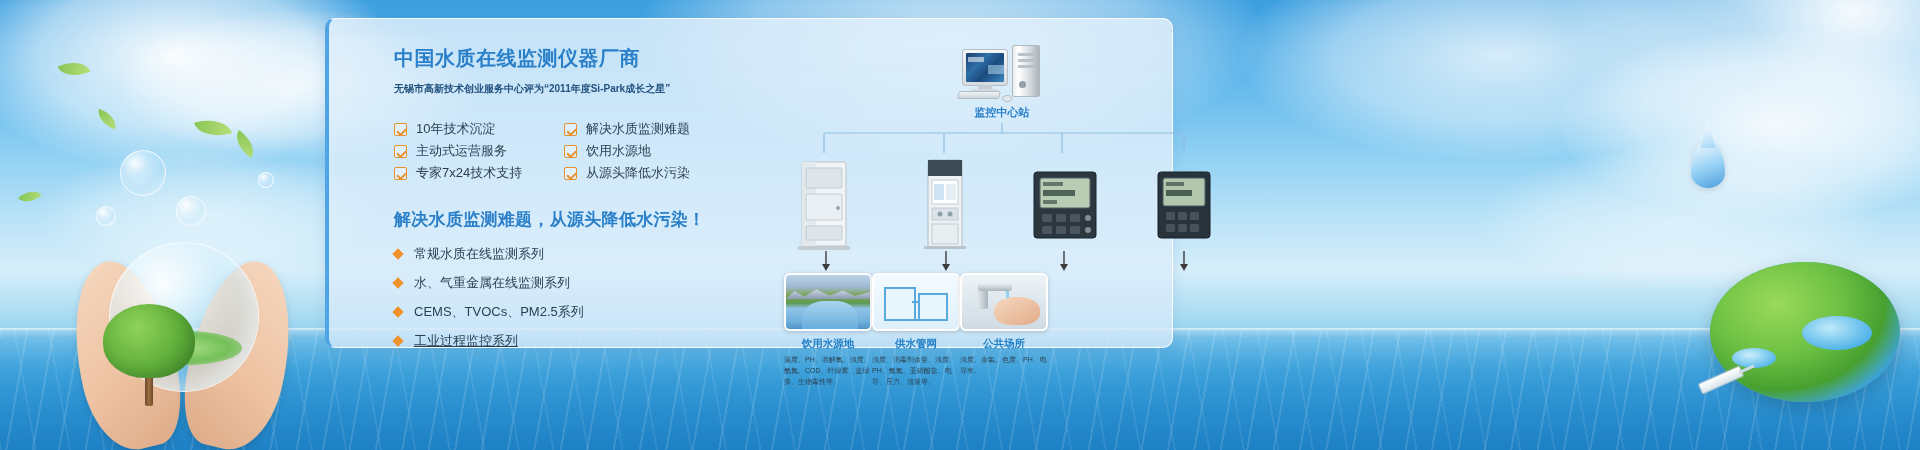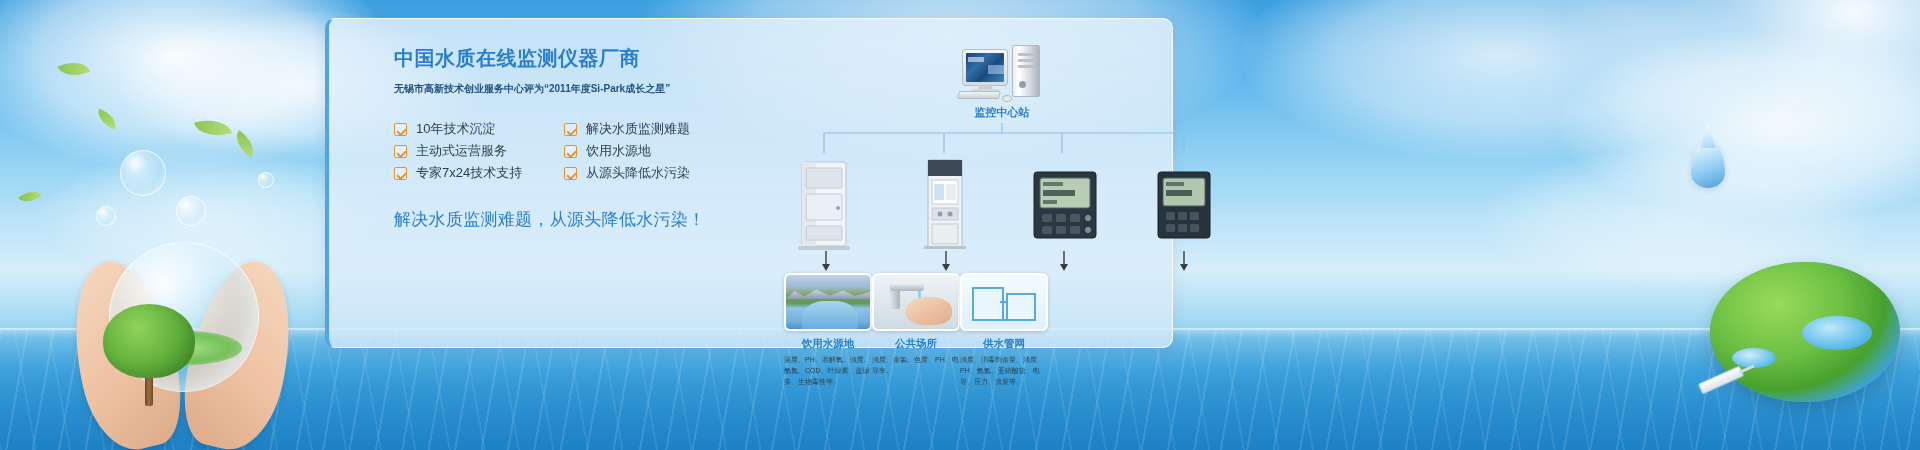--- a/index.html
+++ b/index.html
@@ -87,21 +87,21 @@
   .brand-title { font-size:20px; font-weight:bold; color:#2a7fc9; letter-spacing:.5px; }
   .brand-sub { margin-top:10px; font-size:10px; color:#22527e; font-weight:bold; white-space:nowrap; }
 
   .check-grid { margin-top:24px; display:grid; grid-template-columns:170px 180px; row-gap:4px; }
   .check-item { display:flex; align-items:center; font-size:13px; color:#2b3f52; }
   .cbox { width:13px; height:13px; border:1.5px solid #e8902c; border-radius:2px; margin-right:9px;
           position:relative; flex:0 0 auto; background:rgba(255,255,255,.35); }
   .cbox:after { content:""; position:absolute; left:2px; top:4px; width:7px; height:3.5px;
           border-left:2px solid #e8902c; border-bottom:2px solid #e8902c; transform:rotate(-45deg); }
 
-  .headline { margin-top:26px; font-size:17px; font-weight:normal; color:#2a7fc9; letter-spacing:.3px; white-space:nowrap; }
+  .headline { margin-top:26px; font-size:17px; font-weight:bold; color:#2a7fc9; letter-spacing:.3px; white-space:nowrap; }
   .bullets { margin-top:14px; }
   .bullet-item { display:flex; align-items:center; font-size:13px; color:#2b3f52; margin-bottom:11px; }
   .diamond { width:8px; height:8px; background:#f0922b; transform:rotate(45deg); margin-right:12px; flex:0 0 auto; }
   .bullet-item.ul span { text-decoration:underline; }
 
   
   .diagram { position:absolute; left:455px; top:18px; width:440px; height:300px; }
   .pc { position:absolute; left:178px; top:8px; width:78px; height:56px; }
   .monitor { position:absolute; left:0; top:4px; width:46px; height:37px; border-radius:3px;
      background:linear-gradient(to bottom,#f4f6f7,#d5dbdf); border:1px solid #b6bfc5; padding:3px; }
@@ -239,20 +239,38 @@
         <span>专家7x24技术支持</span>
       </div>
       <div class="check-item">
         <span class="cbox"></span>
         <span>从源头降低水污染</span>
       </div>
     </div>
 
     <div class="headline">解决水质监测难题，从源头降低水污染！</div>
 
+    <div class="bullets">
+      <div class="bullet-item">
+        <span class="diamond"></span>
+        <span>常规水质在线监测系列</span>
+      </div>
+      <div class="bullet-item">
+        <span class="diamond"></span>
+        <span>水、气重金属在线监测系列</span>
+      </div>
+      <div class="bullet-item">
+        <span class="diamond"></span>
+        <span>CEMS、TVOCs、PM2.5系列</span>
+      </div>
+      <div class="bullet-item ul">
+        <span class="diamond"></span>
+        <span>工业过程监控系列</span>
+      </div>
+    </div>
   </div>
 
   <div class="diagram">
 
     <div class="pc">
       <div class="monitor">
         <div class="screen"></div>
       </div>
       <div class="mon-stand"></div>
       <div class="mon-base"></div>
@@ -344,31 +362,31 @@
       </g>
     </svg>
 
     <div class="cards">
       <div class="card">
         <div class="thumb t-river"></div>
         <div class="card-title">饮用水源地</div>
         <div class="card-desc">温度、PH、溶解氧、浊度、氨氮、COD、叶绿素、蓝绿藻、生物毒性等。</div>
       </div>
       <div class="card">
+        <div class="thumb t-pipe">
+          <span class="pipe-line"></span>
+          <span class="pipe-line2"></span>
+        </div>
+        <div class="card-title">供水管网</div>
+        <div class="card-desc">浊度、消毒剂余量、浊度、PH、氨氮、亚硝酸盐、电导、压力、流量等。</div>
+      </div>
+      <div class="card">
         <div class="thumb t-tap">
           <span class="tap-water"></span>
           <span class="tap-hand"></span>
         </div>
         <div class="card-title">公共场所</div>
         <div class="card-desc">浊度、余氯、色度、PH、电导率。</div>
       </div>
-      <div class="card">
-        <div class="thumb t-pipe">
-          <span class="pipe-line"></span>
-          <span class="pipe-line2"></span>
-        </div>
-        <div class="card-title">供水管网</div>
-        <div class="card-desc">浊度、消毒剂余量、浊度、PH、氨氮、亚硝酸盐、电导、压力、流量等。</div>
-      </div>
     </div>
 
   </div>
 </div>
 
 </body></html>

